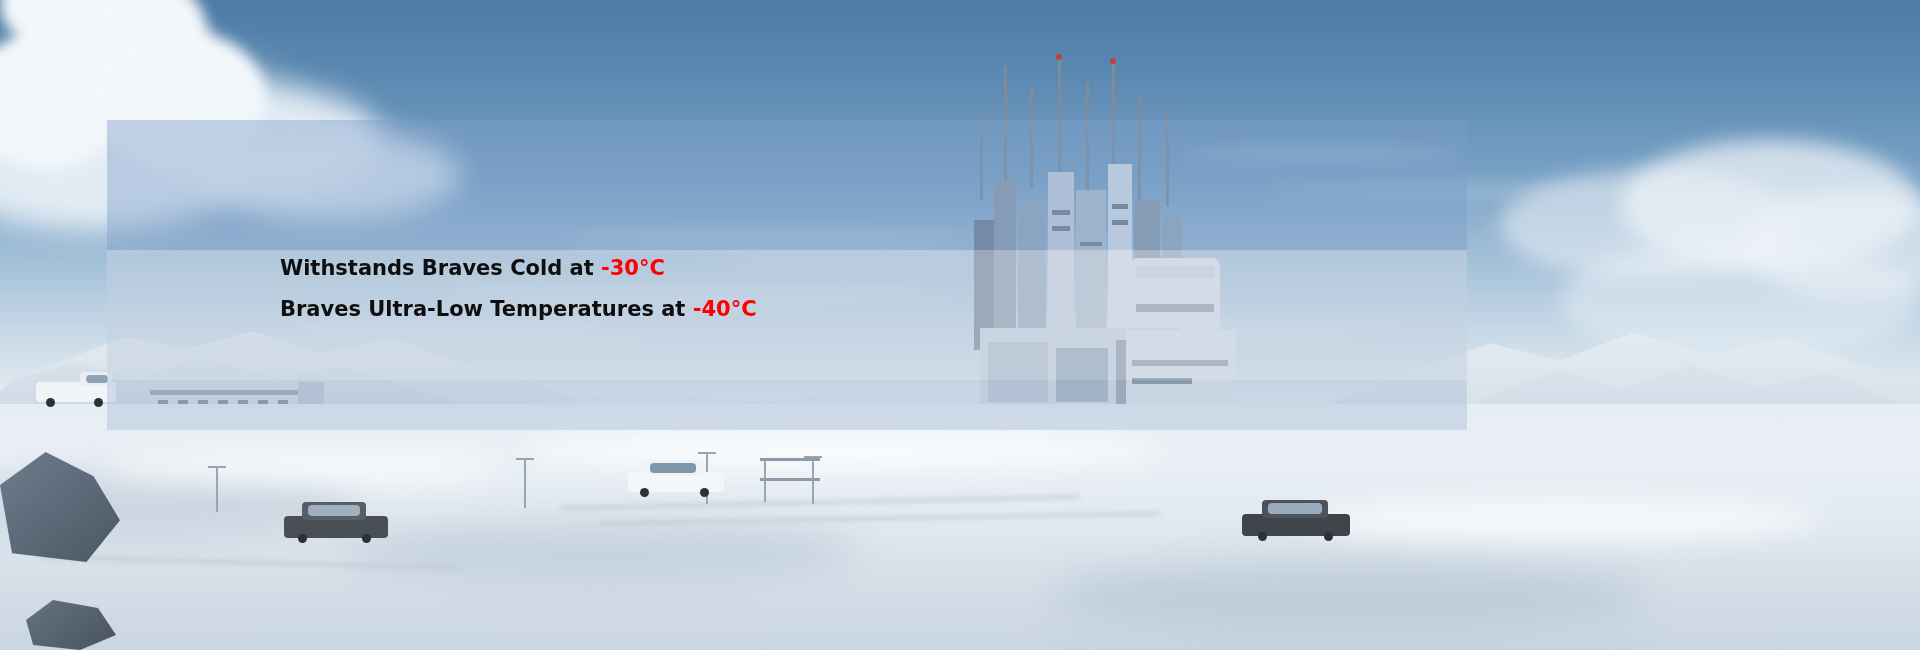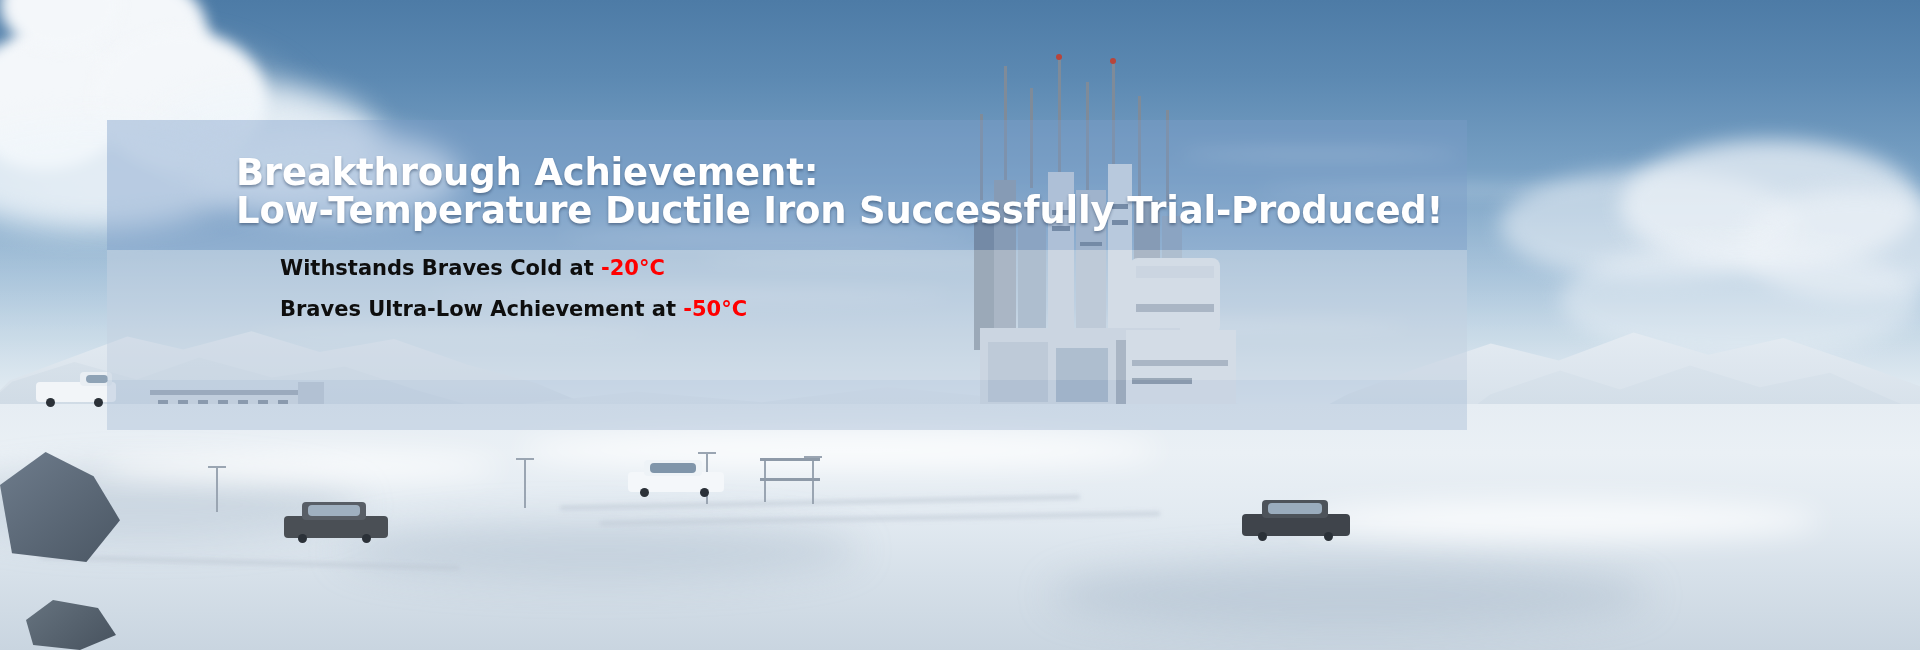--- a/index.html
+++ b/index.html
@@ -348,32 +348,30 @@
        clip-path:polygon(0% 30%, 38% 0%, 78% 22%, 100% 62%, 72% 100%, 10% 92%);
        background:linear-gradient(140deg,#6e7c8c,#4b5764);"></div>
   <div class="rock" style="left:26px; top:600px; width:90px; height:50px;
        clip-path:polygon(0% 40%, 30% 0%, 80% 16%, 100% 70%, 60% 100%, 8% 90%);
        background:linear-gradient(140deg,#66737f,#47525e);"></div>
 
   <div class="panel-title"></div>
   <div class="panel-body"></div>
   <div class="panel-foot"></div>
 
-  <div class="headline">Breakthrough Achievement:
-Low-Temperature Ductile Iron Successfully Trial-Produced!</div>
 
   <div class="bullets">
 
     <div class="bgroup">
       <div class="bline2">
-        <span>Withstands Braves Cold at </span><span class="temp">-20°C</span>
+        <span>Withstands Braves Cold at </span><span class="temp">-30°C</span>
       </div>
     </div>
 
     <div class="bgroup">
       <div class="bline2">
-        <span>Braves Ultra-Low Achievement at </span><span class="temp">-50°C</span>
+        <span>Braves Ultra-Low Temperatures at </span><span class="temp">-40°C</span>
       </div>
     </div>
 
   </div>
 
 </div>
 
 </body></html>

